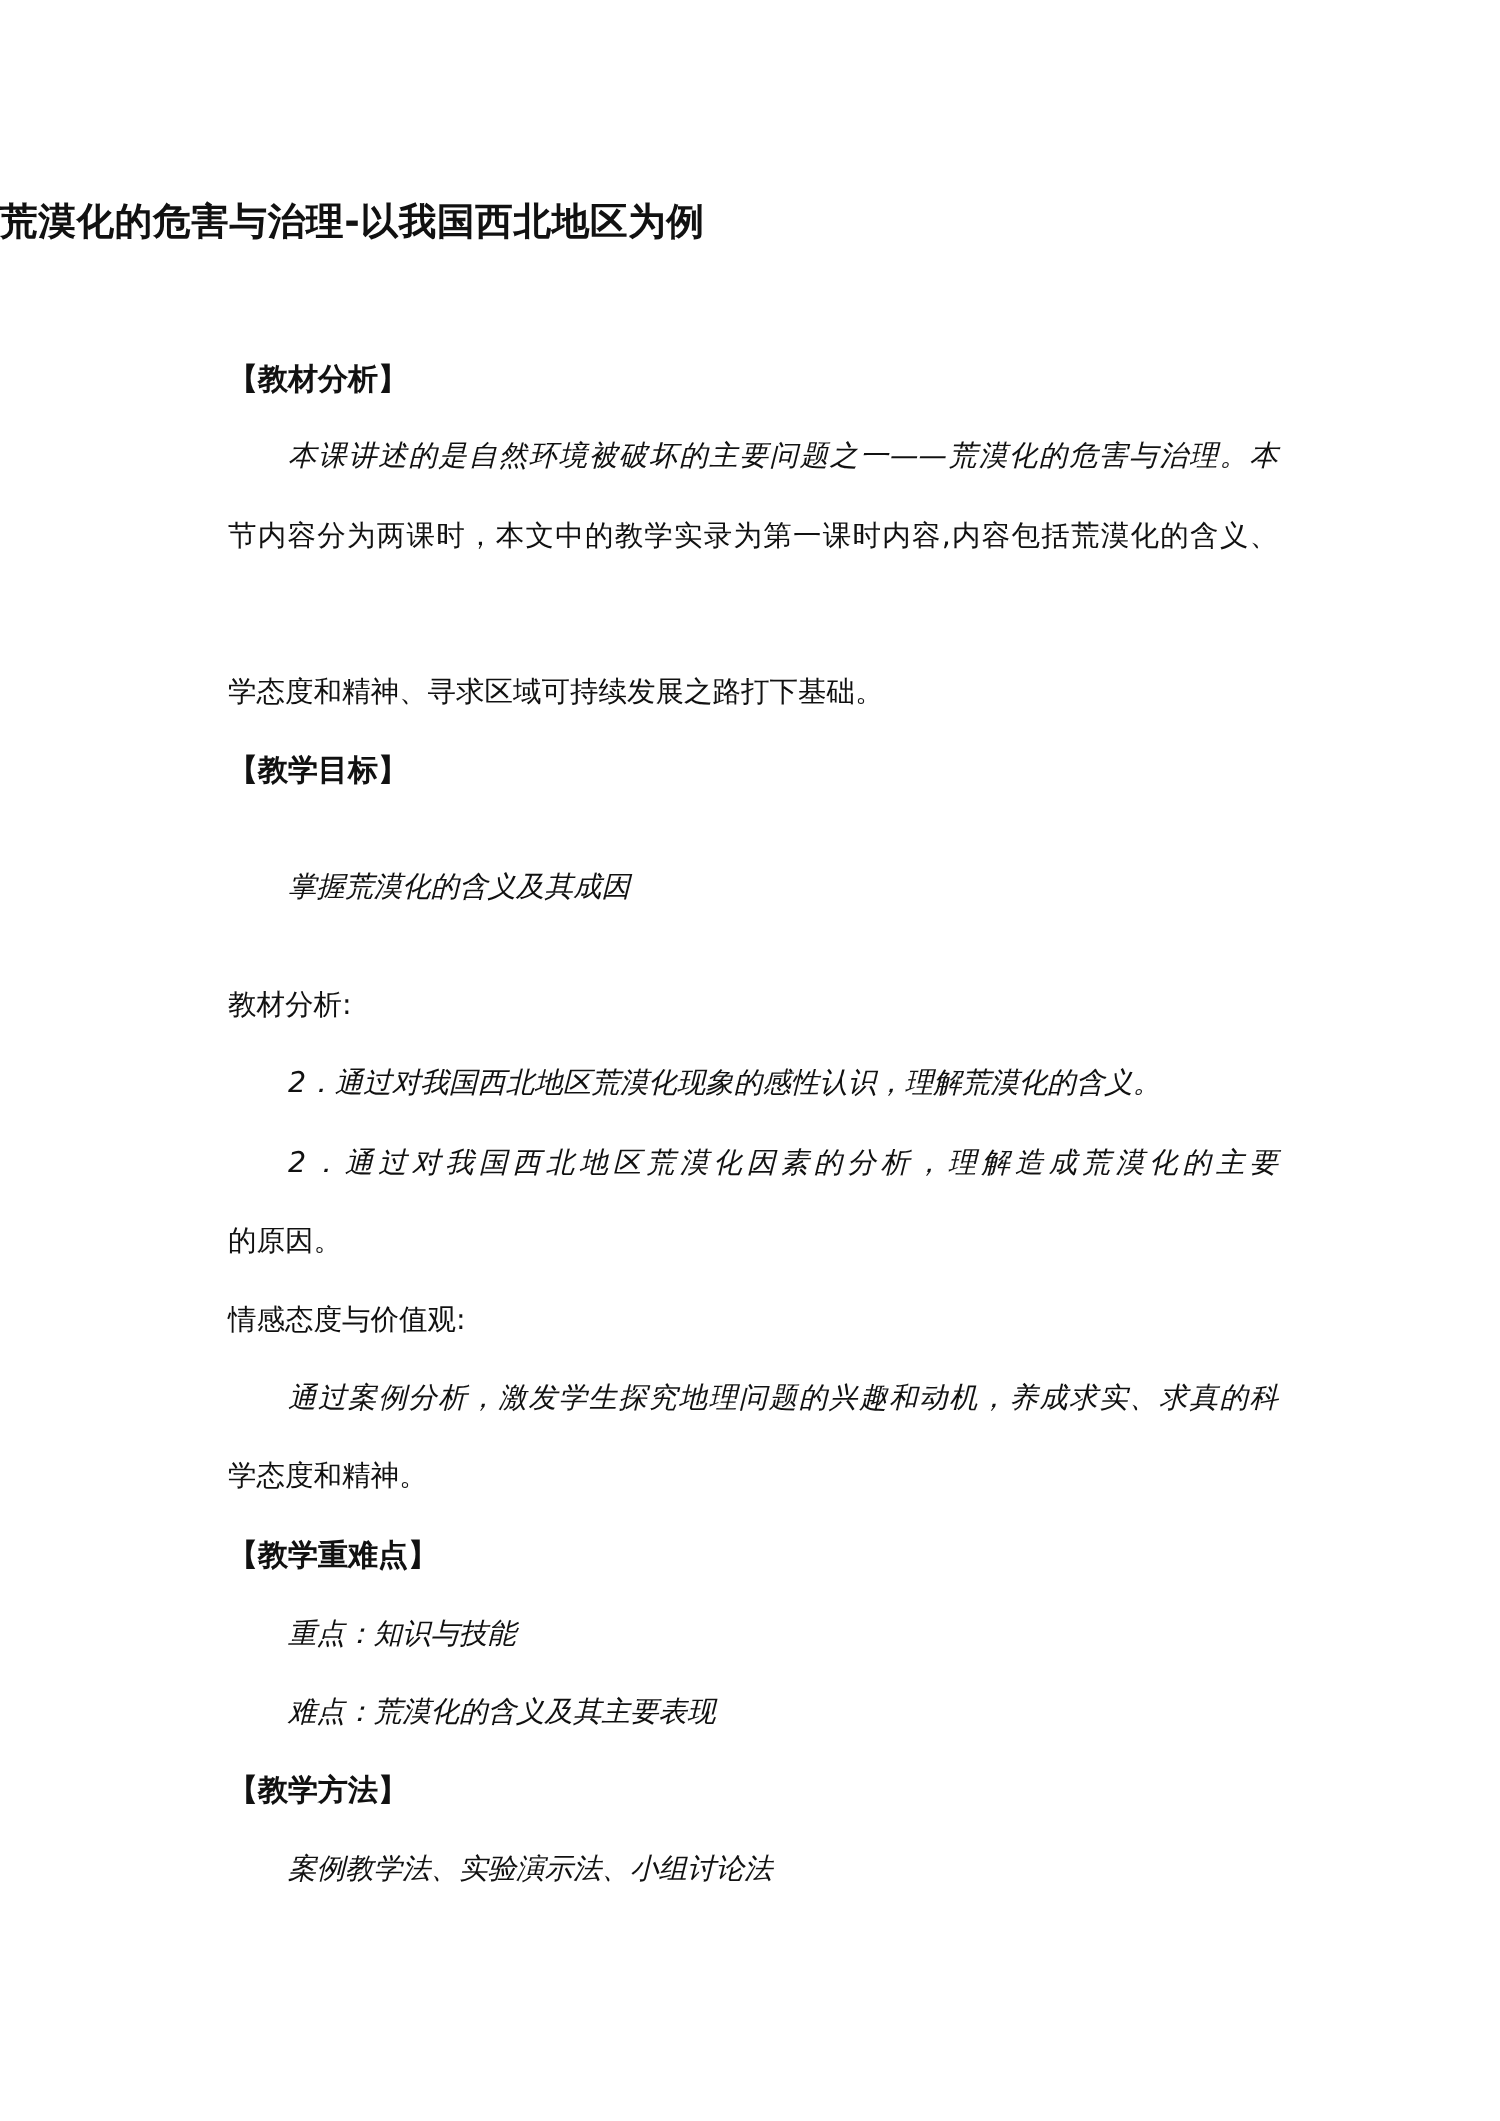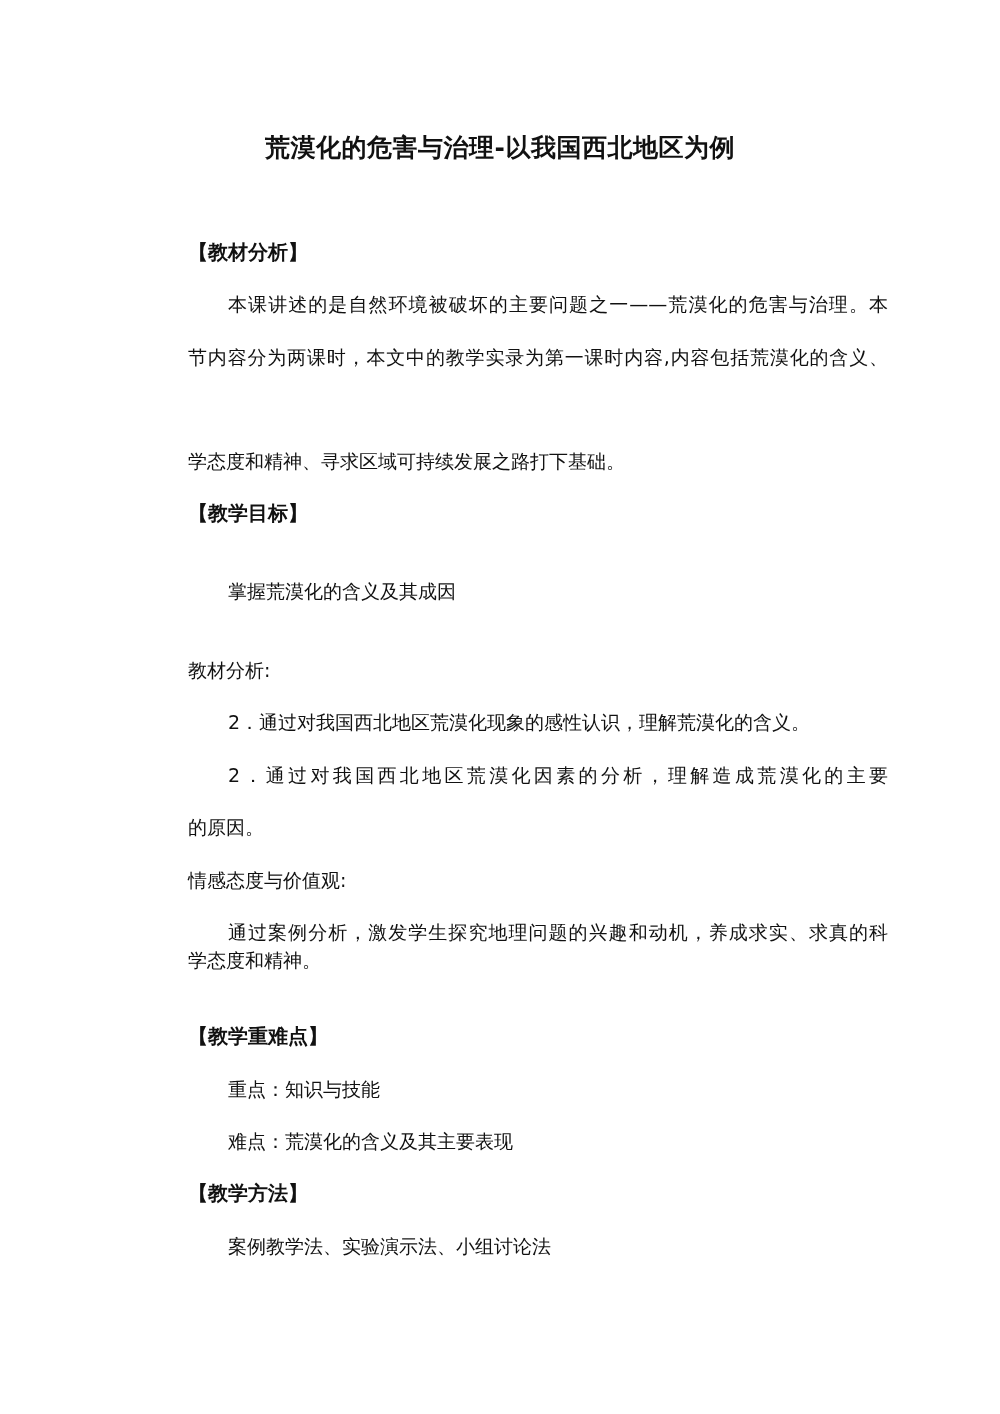--- a/index.html
+++ b/index.html
@@ -4,28 +4,28 @@
 <style>
   html, body { margin: 0; padding: 0; background: #ffffff; }
   body {
     width: 1000px; height: 1414px; position: relative; overflow: hidden;
     font-family: "DejaVu Sans", "Liberation Sans", sans-serif;
     color: #111111;
   }
   .page { position: absolute; left: 0; top: 0; width: 1000px; height: 1414px; }
   .title {
     position: absolute; left: 0; top: 130px; width: 1000px;
-    text-align: center; font-size: 25px; font-weight: bold; line-height: 36px;
+    text-align: left; font-size: 25px; font-weight: bold; line-height: 36px;
     letter-spacing: 0.5px;
   }
   .line {
     position: absolute; left: 152px; width: 700px;
-    font-size: 19px; line-height: 28px; white-space: nowrap; margin-left: 36px;
+    font-size: 19px; line-height: 28px; white-space: nowrap;
   }
-  .indent { left: 192px; width: 660px; }
+  .indent { left: 192px; width: 660px; font-style: italic; }
   .heading { font-weight: bold; font-size: 20px; }
   .justify { text-align: justify; text-align-last: justify; }
 </style>
 </head>
 <body>
 
 <div class="page">
 
   <div class="title">荒漠化的危害与治理-以我国西北地区为例</div>
 
@@ -35,21 +35,21 @@
   <div class="line" style="top:447px">学态度和精神、寻求区域可持续发展之路打下基础。</div>
 
   <div class="line heading" style="top:499px">【教学目标】</div>
   <div class="line indent" style="top:577px">掌握荒漠化的含义及其成因</div>
   <div class="line" style="top:656px">教材分析:</div>
   <div class="line indent" style="top:708px">2．通过对我国西北地区荒漠化现象的感性认识，理解荒漠化的含义。</div>
   <div class="line indent justify" style="top:761px">2．通过对我国西北地区荒漠化因素的分析，理解造成荒漠化的主要</div>
   <div class="line" style="top:813px">的原因。</div>
   <div class="line" style="top:866px">情感态度与价值观:</div>
   <div class="line indent justify" style="top:918px">通过案例分析，激发学生探究地理问题的兴趣和动机，养成求实、求真的科</div>
-  <div class="line" style="top:946px">学态度和精神。</div>
+  <div class="line" style="top:970px">学态度和精神。</div>
 
   <div class="line heading" style="top:1022px">【教学重难点】</div>
   <div class="line indent" style="top:1075px">重点：知识与技能</div>
   <div class="line indent" style="top:1127px">难点：荒漠化的含义及其主要表现</div>
 
   <div class="line heading" style="top:1179px">【教学方法】</div>
   <div class="line indent" style="top:1232px">案例教学法、实验演示法、小组讨论法</div>
 
 </div>
 

